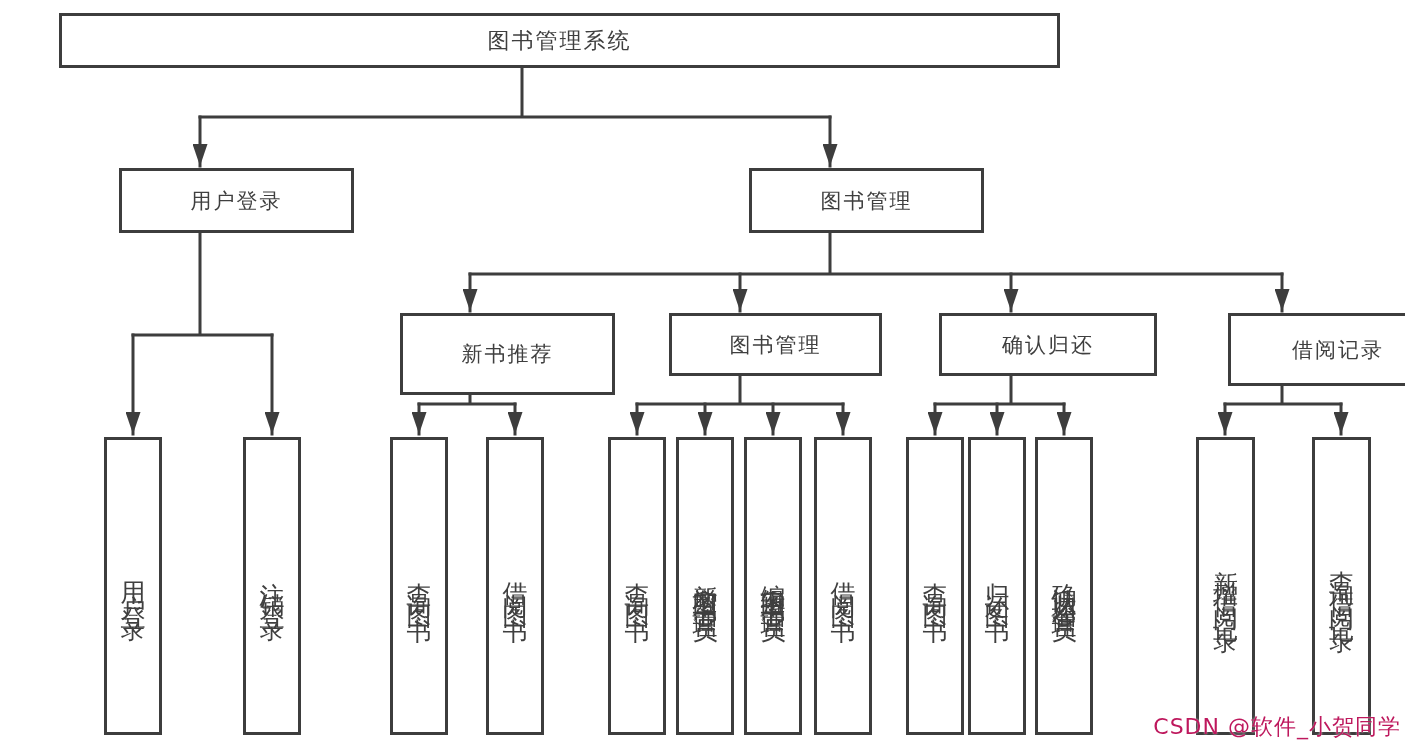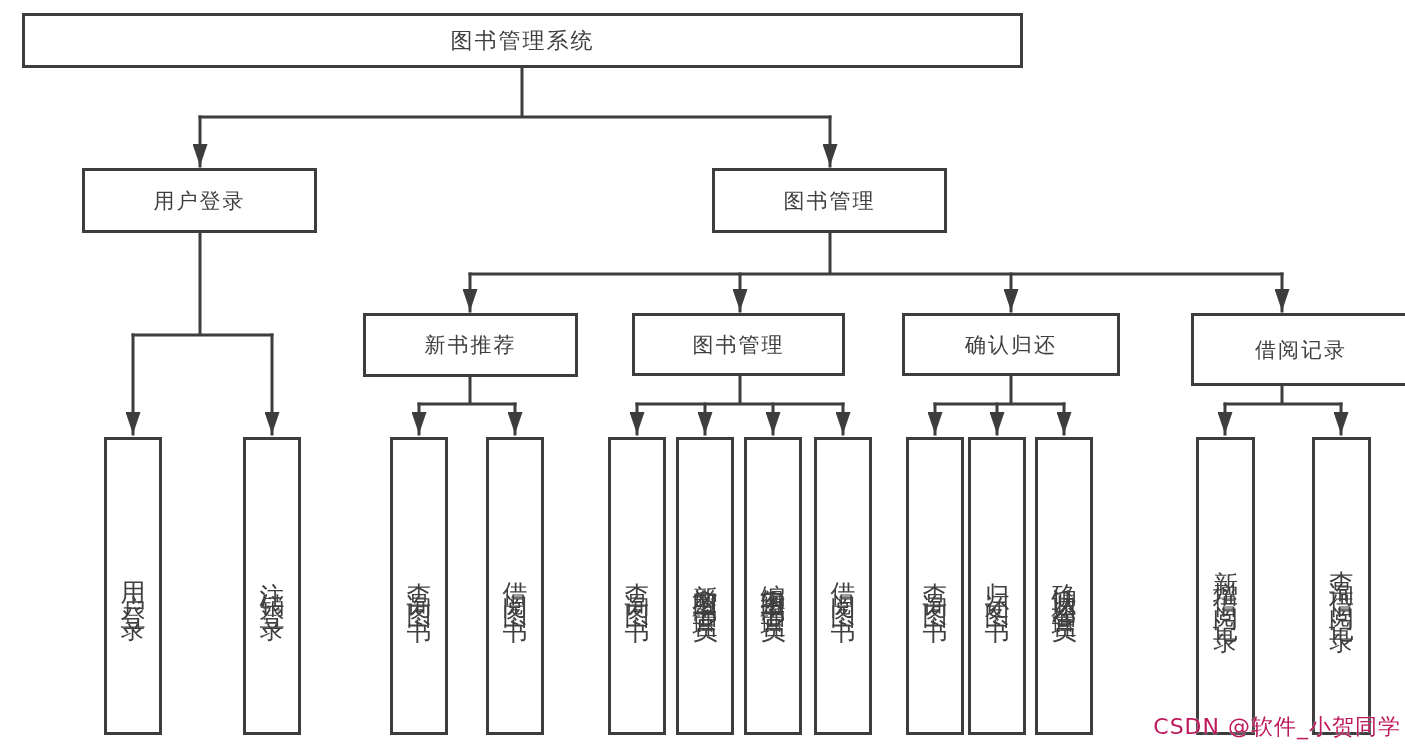--- a/index.html
+++ b/index.html
@@ -8,21 +8,21 @@
     font-family:"DejaVu Sans","Liberation Sans",sans-serif;
     color:#3f3f3f;
   }
   .canvas{position:absolute;inset:0;}
   svg.edges{position:absolute;left:0;top:0;z-index:1;}
   .box{
     position:absolute;box-sizing:border-box;background:#ffffff;
     border:3px solid #3d3d3d;z-index:2;
     display:flex;align-items:center;justify-content:center;
   }
-  .hbox{font-size:21px;letter-spacing:2px;white-space:nowrap;}
+  .hbox{font-size:21px;letter-spacing:2px;white-space:nowrap;margin-left:37px;}
   .root{font-size:22px;}
   .leaf span{
     writing-mode:vertical-rl;text-orientation:mixed;
     font-size:25px;letter-spacing:12px;line-height:1;
     white-space:nowrap;
   }
   .leaf span.tight{letter-spacing:5px;}
   .watermark{
     position:absolute;right:4px;bottom:5px;z-index:3;
     font-size:22px;color:#be185d;letter-spacing:1px;white-space:nowrap;
@@ -81,21 +81,21 @@
     <span>图书管理系统</span>
   </div>
 
   <div class="box hbox" style="left:82px;top:168px;width:235px;height:65px;">
     <span>用户登录</span>
   </div>
   <div class="box hbox" style="left:712px;top:168px;width:235px;height:65px;">
     <span>图书管理</span>
   </div>
 
-  <div class="box hbox" style="left:363px;top:313px;width:215px;height:64px;">
+  <div class="box hbox" style="left:363px;top:313px;width:215px;height:82px;">
     <span>新书推荐</span>
   </div>
   <div class="box hbox" style="left:632px;top:313px;width:213px;height:63px;">
     <span>图书管理</span>
   </div>
   <div class="box hbox" style="left:902px;top:313px;width:218px;height:63px;">
     <span>确认归还</span>
   </div>
   <div class="box hbox" style="left:1191px;top:313px;width:220px;height:73px;">
     <span>借阅记录</span>

